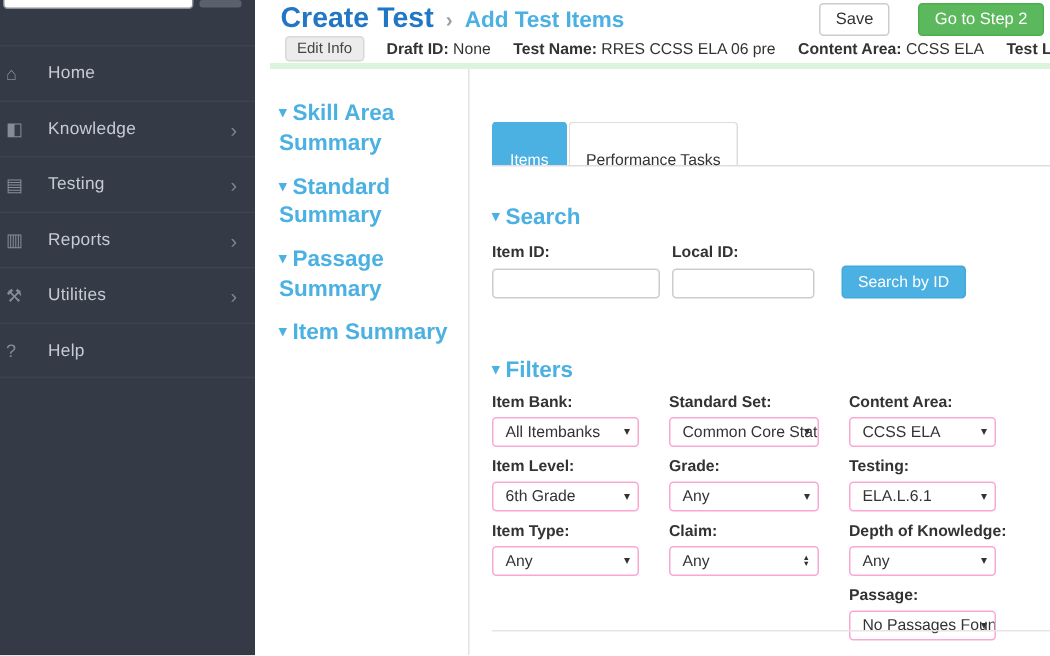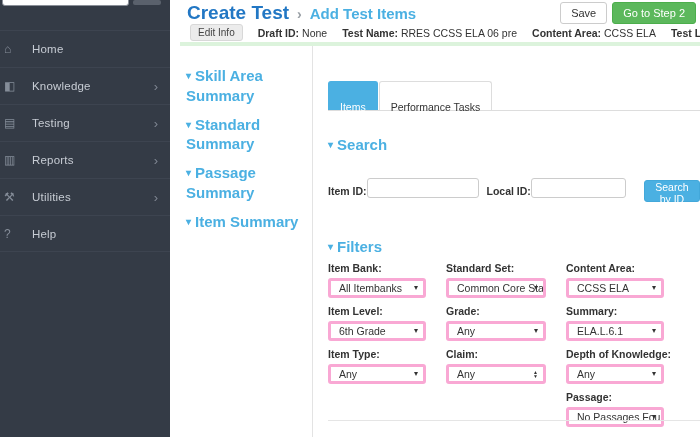--- a/index.html
+++ b/index.html
@@ -17,21 +17,21 @@
   .nav-icon { width:22px; text-align:left; color:#858d99; font-size:12px; flex:0 0 22px; overflow:hidden; }
   .nav-label { flex:1; margin-left:6px; letter-spacing:0.2px; }
   .nav-chevron { color:#7f8692; font-size:13px; line-height:1; }
 
   
   .topbar { position:absolute; left:170px; top:0; width:530px; height:44px; background:#fff; }
   .title-row { position:absolute; left:17px; top:2px; display:flex; align-items:baseline; }
   .page-title { color:#2277c4; font-size:19px; font-weight:bold; }
   .crumb-sep { color:#9aa0a6; font-size:14px; font-weight:bold; margin:0 8px; }
   .page-subtitle { color:#4bb0e2; font-size:15px; font-weight:bold; cursor:pointer; }
-  .header-buttons { position:absolute; right:4px; top:2px; display:flex; gap:5px; }
+  .header-buttons { position:absolute; right:4px; top:2px; display:flex; gap:19px; }
   .btn { border-radius:3px; font-size:11px; padding:4px 10px; cursor:pointer; font-family:inherit; }
   .btn-save { background:#fff; border:1px solid #ccc; color:#333; }
   .btn-green { background:#5cb85c; border:1px solid #4cae4c; color:#fff; }
   .meta-row { position:absolute; left:20px; top:24px; display:flex; align-items:center; gap:15px; font-size:10.5px; color:#333; white-space:nowrap; }
   .btn-edit-info { background:#ececec; border:1px solid #d8d8d8; border-radius:3px; font-size:10px; padding:2px 7px; color:#444; cursor:pointer; font-family:inherit; }
   .meta-item b { font-weight:bold; }
 
   .green-bar { position:absolute; left:180px; top:42px; width:520px; height:4px; background:#dcf3dc; }
   .v-divider { position:absolute; left:312px; top:46px; height:391px; width:1px; background:#e3e3e3; }
 
@@ -43,32 +43,32 @@
   
   .main { position:absolute; left:313px; top:46px; width:387px; height:391px; }
   .tabbar { position:absolute; left:15px; right:0; top:41px; height:24px; border-bottom:1px solid #ddd; display:flex; align-items:flex-end; }
   .tab { height:24px; line-height:23px; padding:14px 11px; font-size:10.5px; border-radius:3px 3px 0 0; cursor:pointer; }
   .tab-active { background:#4bb0e2; color:#fff; border:1px solid #4bb0e2; border-bottom:none; }
   .tab-inactive { background:#fff; color:#333; border:1px solid #ddd; border-bottom:none; margin-left:1px; }
 
   .section-heading { color:#4bb0e2; font-size:15px; font-weight:bold; }
   .search-section { position:absolute; left:15px; top:90px; }
   .search-fields { display:flex; align-items:flex-end; margin-top:2px; }
-  .field-group { display:flex; flex-direction:row;margin-top:23px; }
+  .field-group { display:flex; flex-direction:column; }
   .field-label { font-size:10.5px; font-weight:bold; color:#333; margin:7px 0 5px; white-space:nowrap; }
   .text-input { width:112px; height:20px; border:1px solid #ccc; border-radius:3px; font-size:10.5px; padding:0 6px; font-family:inherit; color:#333; }
   .text-input.short { width:95px; }
   .field-group + .field-group { margin-left:8px; }
   .btn-search { margin-left:18px; height:22px; background:#4bb0e2; border:1px solid #43a8da; border-radius:3px; color:#fff; font-size:10.5px; padding:0 10px; cursor:pointer; font-family:inherit; }
 
   .filters-section { position:absolute; left:15px; top:192px; right:0; }
   .filters-grid { display:grid; grid-template-columns:98px 100px 98px; column-gap:20px; margin-top:0; }
   .filter-cell { display:flex; flex-direction:column; }
   .filter-cell .field-label { margin:7px 0 4px; }
-  .select { position:relative; height:20px; border:3px solid #f9a8d4; border-radius:3px; background:#fff; display:flex; align-items:center; padding:0 15px 0 8px; font-size:10.5px; color:#333; white-space:nowrap; overflow:hidden; cursor:pointer; }
+  .select { position:relative; height:20px; border:1px solid #f9a8d4; border-radius:3px; background:#fff; display:flex; align-items:center; padding:0 15px 0 8px; font-size:10.5px; color:#333; white-space:nowrap; overflow:hidden; cursor:pointer; }
   .select-caret { position:absolute; right:5px; top:50%; transform:translateY(-52%); font-size:8px; color:#333; }
   .stepper { position:absolute; right:5px; top:50%; transform:translateY(-50%); display:flex; flex-direction:column; align-items:center; font-size:5px; line-height:4px; color:#333; }
   .col3 { grid-column:3; }
   .bottom-divider { position:absolute; left:15px; right:0; top:374px; height:1px; background:#e5e5e5; }
 </style>
 </head>
 <body>
 
 <div class="screen">
 
@@ -192,21 +192,21 @@
             </div>
         </div>
         <div class="filter-cell">
           <span class="field-label">Grade:</span>
           <div class="select">
               <span>Any</span>
               <span class="select-caret">▾</span>
             </div>
         </div>
         <div class="filter-cell">
-          <span class="field-label">Summary:</span>
+          <span class="field-label">Testing:</span>
           <div class="select">
               <span>ELA.L.6.1</span>
               <span class="select-caret">▾</span>
             </div>
         </div>
 
         <div class="filter-cell">
           <span class="field-label">Item Type:</span>
           <div class="select">
               <span>Any</span>

